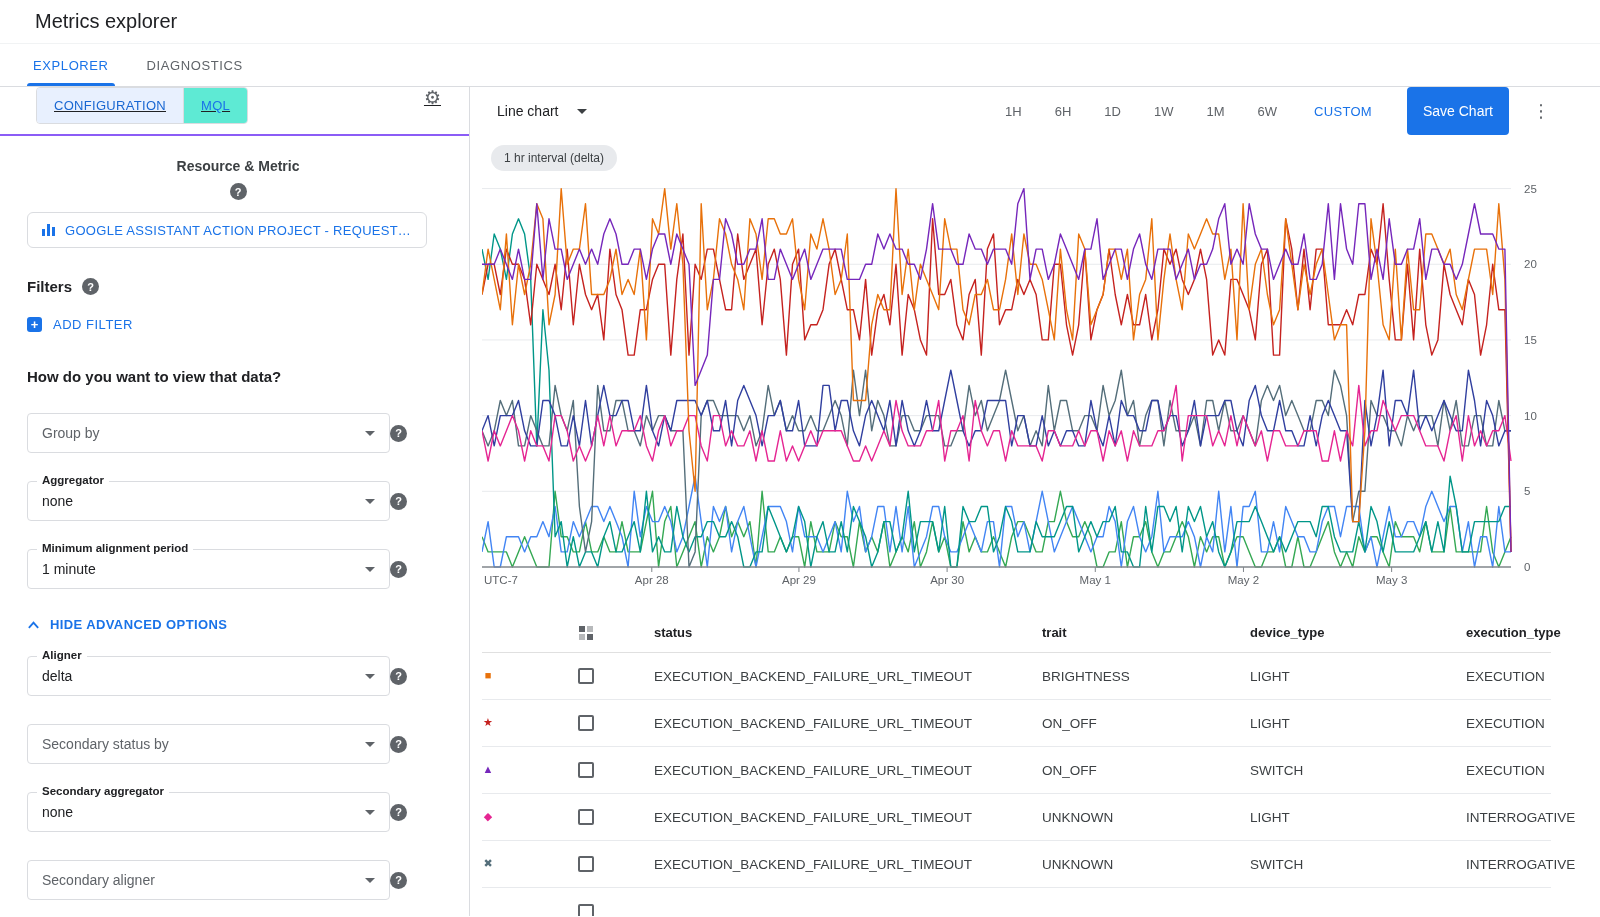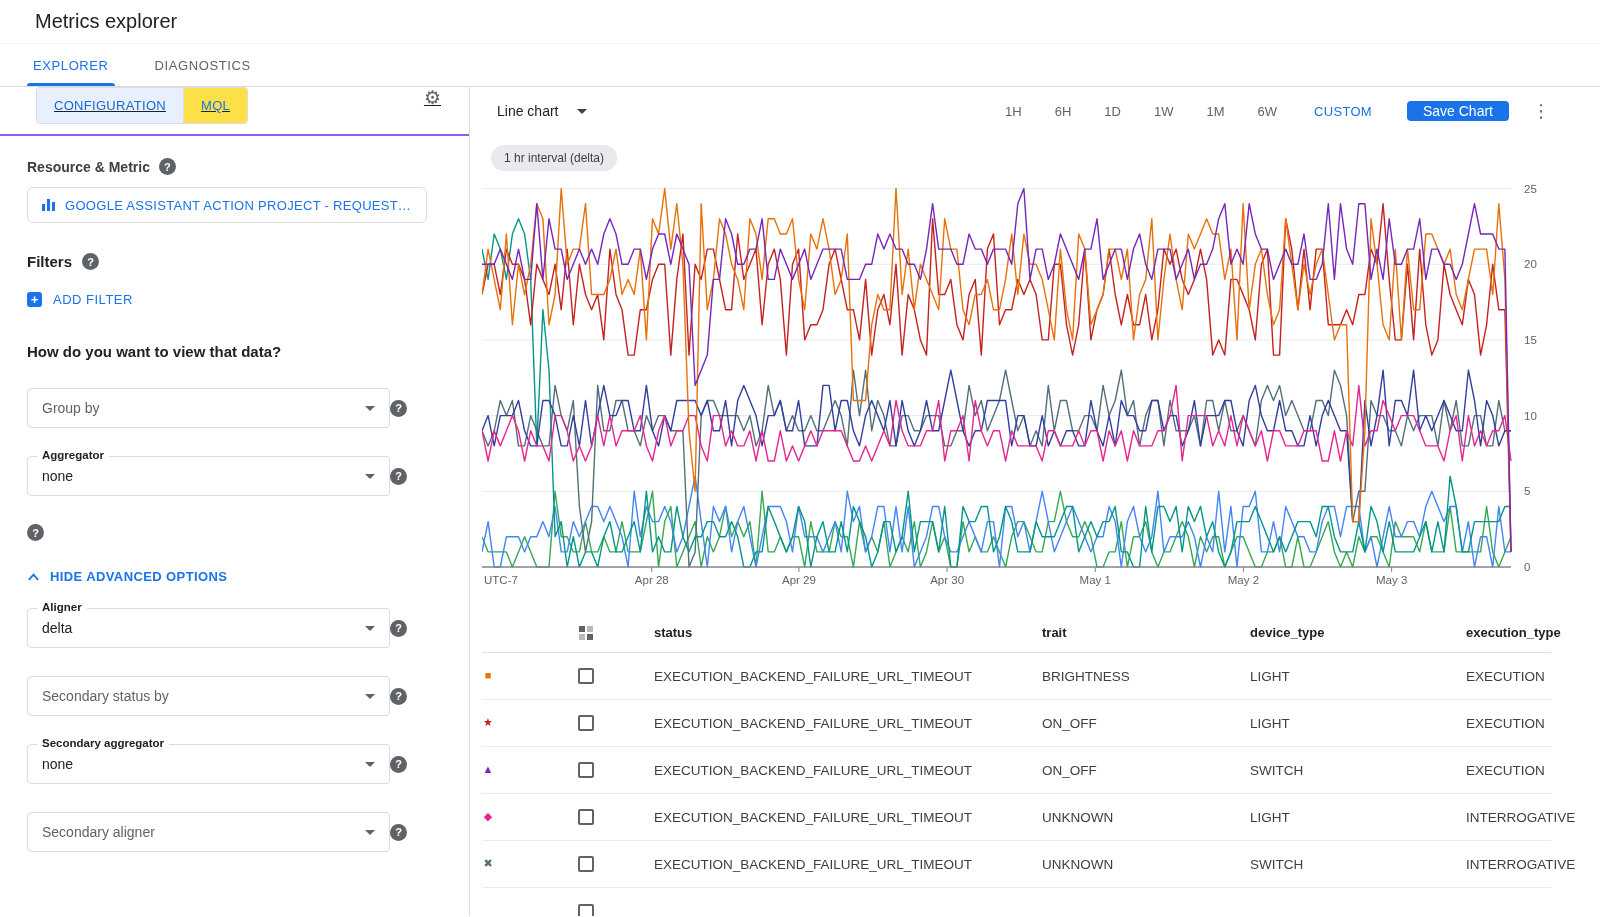--- a/index.html
+++ b/index.html
@@ -5,37 +5,37 @@
   * { box-sizing: border-box; }
   html,body { margin:0; padding:0; }
   body {
     width:1600px; height:917px; overflow:hidden; background:#fff;
     font-family:"Liberation Sans","DejaVu Sans",sans-serif; color:#202124;
   }
   
   .app-header { height:44px; display:flex; align-items:center; padding-left:35px; border-bottom:1px solid #f1f3f4; }
   .app-header h1 { font-size:20px; font-weight:400; margin:0; color:#202124; }
   
-  .tabbar { height:43px; border-bottom:1px solid #dadce0; display:flex; align-items:stretch; padding-left:27px; gap:34px; }
+  .tabbar { height:43px; border-bottom:1px solid #dadce0; display:flex; align-items:stretch; padding-left:27px; gap:26px; }
   .tab { display:flex; align-items:center; padding:0 6px; font-size:13px; font-weight:500; letter-spacing:.6px; color:#5f6368; position:relative; cursor:pointer; }
   .tab.active { color:#1a73e8; }
   .tab.active::after { content:""; position:absolute; left:0; right:0; bottom:0; height:3px; background:#1a73e8; border-radius:3px 3px 0 0; }
   
   .content { display:flex; height:829px; }
   .panel { width:470px; flex:none; border-right:1px solid #dadce0; }
   .main { flex:1; position:relative; overflow:hidden; }
   
   .panel-header { height:49px; display:flex; align-items:flex-start; justify-content:space-between; padding:0 22px 0 36px; border-bottom:2px solid #8b5cf6;text-decoration:underline; }
   .toggle-group { display:inline-flex; border:1px solid #dadce0; border-radius:4px; overflow:hidden; height:37px; }
-  .toggle { border:none; background:#fde047; color:#1a73e8; font-family:inherit; font-size:13px; font-weight:500; letter-spacing:.3px; padding:0 17px; cursor:pointer; }
+  .toggle { border:none; background:#5eead4; color:#1a73e8; font-family:inherit; font-size:13px; font-weight:500; letter-spacing:.3px; padding:0 17px; cursor:pointer; }
   .toggle.selected { background:#e8f0fe; color:#1967d2; }
   .toggle + .toggle { border-left:1px solid #dadce0; }
   .gear { font-size:19px; color:#5f6368; cursor:pointer; background:none; border:none; line-height:1; }
   .panel-body { padding:22px 20px 0 27px; }
-  .section-label-row { display:flex; align-items:center; gap:9px; font-size:14px; font-weight:700; color:#3c4043; }
+  .section-label-row { display:flex; align-items:center; gap:9px; font-size:14px; font-weight:700; color:#3c4043;flex-direction:column; }
   .help { width:17px; height:17px; border-radius:50%; background:#5f6368; color:#fff; font-size:11px; font-weight:700; display:inline-flex; align-items:center; justify-content:center; flex:none; cursor:pointer; }
   .metric-btn { margin-top:12px; width:400px; height:36px; border:1px solid #dadce0; border-radius:6px; background:#fff; display:flex; align-items:center; gap:10px; padding:0 14px; cursor:pointer; }
   .bar-icon { display:inline-flex; align-items:flex-end; gap:2px; height:12px; flex:none; }
   .bar-icon i { display:block; width:3px; background:#1a73e8; }
   .bar-icon i:nth-child(1){height:7px;} .bar-icon i:nth-child(2){height:12px;} .bar-icon i:nth-child(3){height:9px;}
   .metric-label { font-size:13px; font-weight:500; letter-spacing:.3px; color:#1a73e8; white-space:nowrap; overflow:hidden; text-overflow:ellipsis; }
   .filters-row { margin-top:30px; display:flex; align-items:center; gap:10px; font-size:15px; font-weight:700; color:#202124; }
   .add-filter { margin-top:22px; display:flex; align-items:center; gap:11px; cursor:pointer; }
   .plus-box { width:15px; height:15px; border-radius:3px; background:#1a73e8; color:#fff; font-size:13px; font-weight:700; display:inline-flex; align-items:center; justify-content:center; line-height:1; }
   .add-filter span.lbl { font-size:13px; font-weight:400; letter-spacing:.5px; color:#1a73e8; }
@@ -48,21 +48,21 @@
   .caret { width:0; height:0; border-left:5px solid transparent; border-right:5px solid transparent; border-top:5px solid #5f6368; }
   .advanced-link { margin:20px 0 24px; display:flex; align-items:center; gap:10px; color:#1a73e8; font-size:13px; font-weight:700; letter-spacing:.4px; cursor:pointer; }
   
   .toolbar { height:48px; display:flex; align-items:center; padding:0 44px 0 27px; }
   .chart-type { display:flex; align-items:center; gap:19px; font-size:14px; font-weight:500; color:#202124; cursor:pointer; }
   .chart-type .caret { border-top-color:#3c4043; }
   .tspacer { flex:1; }
   .ranges { display:flex; gap:33px; margin-right:37px; }
   .ranges span { font-size:13px; font-weight:500; color:#5f6368; cursor:pointer; }
   .custom { font-size:13px; font-weight:500; letter-spacing:.3px; color:#1a73e8; margin-right:35px; cursor:pointer; }
-  .save-btn { background:#1a73e8; color:#fff; border:none; border-radius:4px; height:20px; padding:0 16px; font-family:inherit; font-size:14px; font-weight:500; cursor:pointer; }
+  .save-btn { background:#1a73e8; color:#fff; border:none; border-radius:4px; height:48px; padding:0 16px; font-family:inherit; font-size:14px; font-weight:500; cursor:pointer; }
   .more { margin-left:17px; color:#5f6368; font-size:18px; cursor:pointer; background:none; border:none; line-height:1; }
   .chip-row { padding:10px 0 0 21px; }
   .chip { display:inline-block; background:#e8eaed; border-radius:14px; padding:6px 13px; font-size:12px; color:#3c4043; }
   #chart { margin:4px 0 0 12px; width:1085px; height:414px; }
   
   .table { margin:24px 0 0 12px; width:1069px; }
   .t-head, .t-row { display:grid; grid-template-columns:36px 40px 340px 160px 168px 240px 45px 40px; align-items:center;gap:48px; }
   .t-head { height:40px; border-bottom:1px solid #e0e0e0; font-size:13px; font-weight:700; color:#202124; }
   .t-row { height:47px; border-bottom:1px solid #e8eaed; font-size:13.5px; color:#3c4043; }
   .t-row.partial { border-bottom:none; }
@@ -139,20 +139,25 @@
       <div class="field-row">
         <div class="select">
           <span class="float-label">Aggregator</span>
           <span class="val">none</span>
           <span class="caret"></span>
         </div>
         <span class="help">?</span>
       </div>
 
       <div class="field-row">
+        <div class="select">
+          <span class="float-label">Minimum alignment period</span>
+          <span class="val">1 minute</span>
+          <span class="caret"></span>
+        </div>
         <span class="help">?</span>
       </div>
 
       <div class="advanced-link">
         <svg width="13" height="10" viewBox="0 0 14 10">
             <polyline points="2,8 7,2.5 12,8" fill="none" stroke="#1a73e8" stroke-width="2"></polyline>
           </svg>
         <span>HIDE ADVANCED OPTIONS</span>
       </div>
 

